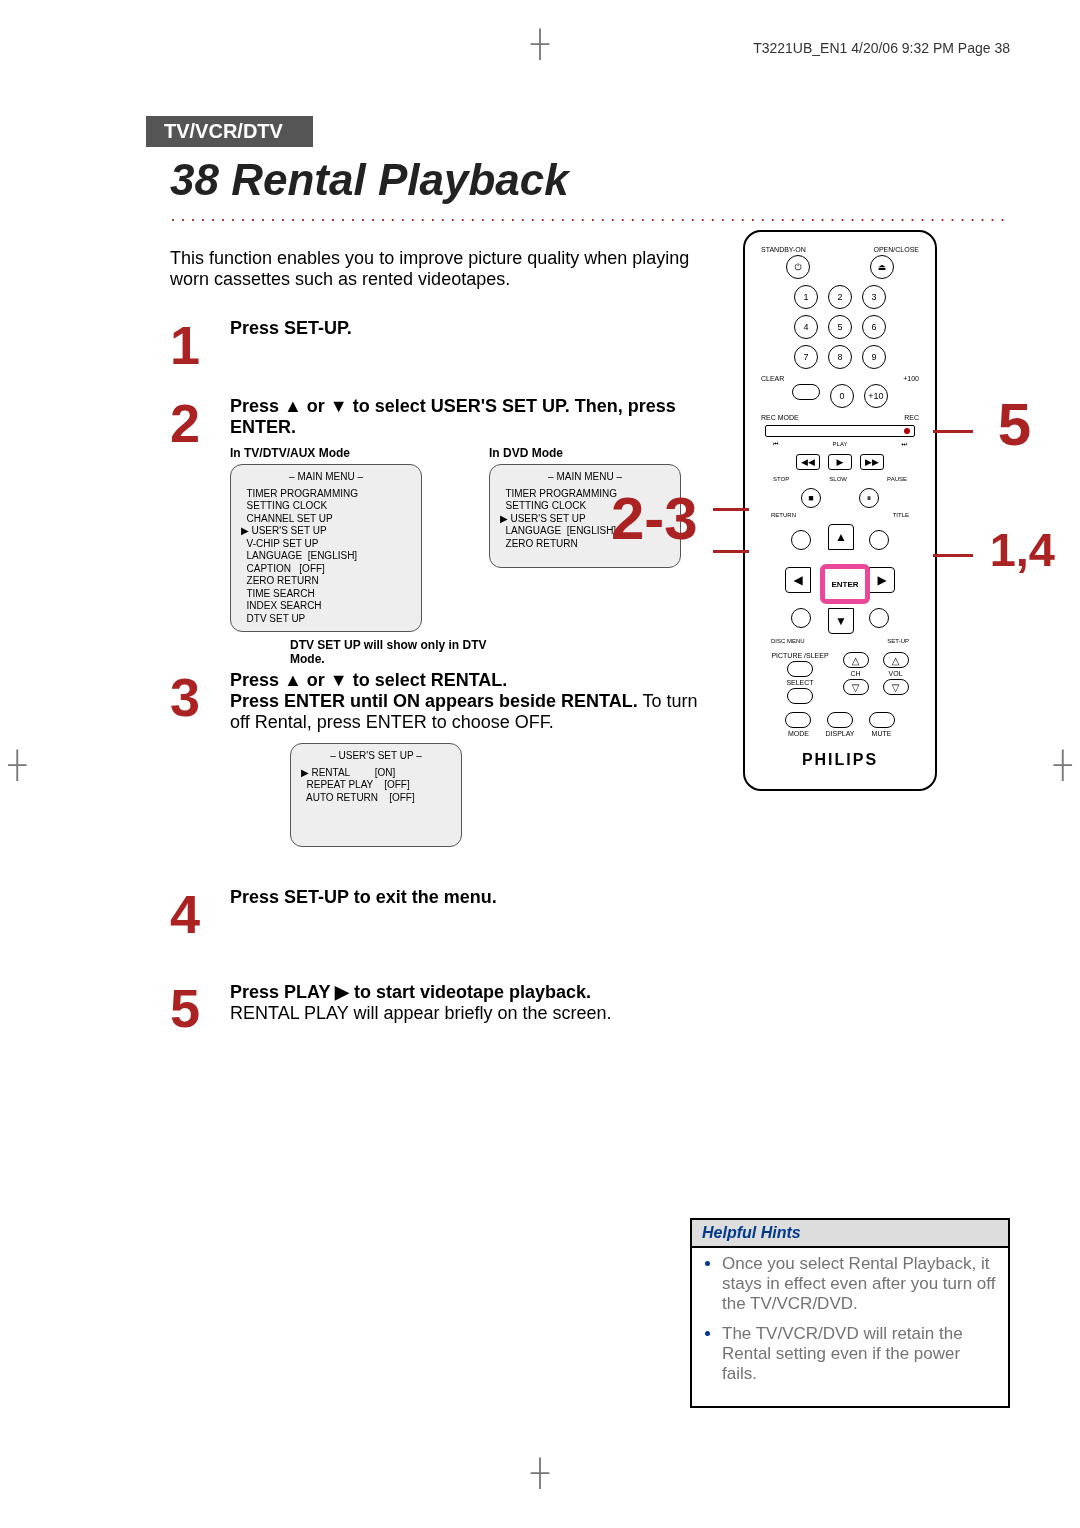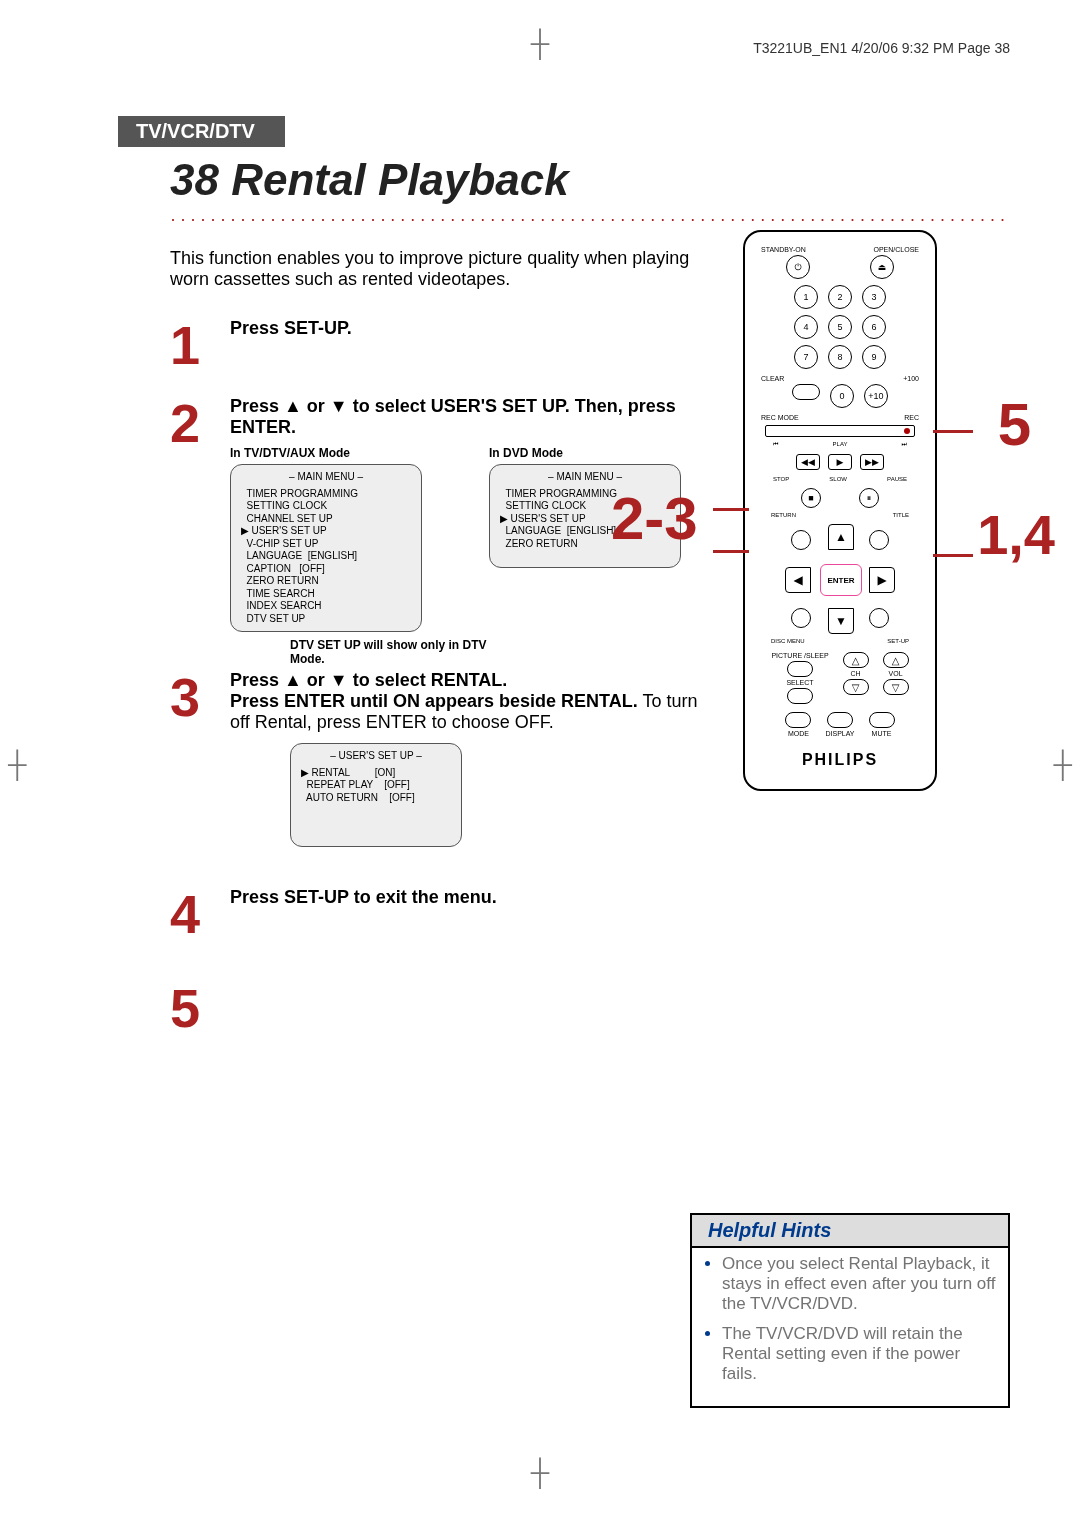--- a/index.html
+++ b/index.html
@@ -24,21 +24,21 @@
     margin-bottom: 60px;
     text-align: right;
   }
   .section-badge {
     display: inline-block;
     background: #555;
     color: #fff;
     font-weight: bold;
     font-size: 20px;
     padding: 4px 30px 4px 18px;
-    margin-left: 48px;
+    margin-left: 76px;
   }
   .title {
     font-size: 44px;
     font-style: italic;
     font-weight: bold;
     color: #222;
     margin: 8px 0 0 100px;
   }
   .pg-num {
     font-weight: bold;
@@ -161,21 +161,21 @@
     position:absolute; width:24px; height:24px; border:1px solid #000;
     display:flex; align-items:center; justify-content:center; font-size:12px;
     background:#fff; border-radius:4px;
   }
   .dpad .up   { top:0; left:43px; border-radius:4px 4px 0 0; }
   .dpad .down { bottom:0; left:43px; border-radius:0 0 4px 4px; }
   .dpad .left { left:0; top:43px; border-radius:4px 0 0 4px; }
   .dpad .right{ right:0; top:43px; border-radius:0 4px 4px 0; }
   .dpad .enter{
     position:absolute; left:35px; top:40px; width:40px; height:30px;
-    border:1px solid #ec4899; border-radius:6px; font-size:8px; font-weight:bold;
+    border:5px solid #ec4899; border-radius:6px; font-size:8px; font-weight:bold;
     display:flex; align-items:center; justify-content:center;
   }
   .dpad .corner {
     position:absolute; width:18px; height:18px; border:1px solid #000; border-radius:50%;
   }
   .dpad .c-tl { top:6px; left:6px; }
   .dpad .c-tr { top:6px; right:6px; }
   .dpad .c-bl { bottom:6px; left:6px; font-size:6px; display:flex; align-items:center; justify-content:center; }
   .dpad .c-br { bottom:6px; right:6px; font-size:6px; display:flex; align-items:center; justify-content:center; }
   .dpad-side-labels { display:flex; justify-content:space-between; font-size:6px; margin:-2px 16px 2px 16px; }
@@ -186,21 +186,21 @@
   .bottom-row .oval2 { width:24px; height:14px; border:1px solid #000; border-radius:8px; }
   .logo {
     text-align:center; font-weight:bold; letter-spacing:2px;
     margin-top:14px; font-size:16px;
   }
   .callout {
     position:absolute; font-size:60px; font-weight:bold; color:#a22;
   }
   .callout.c5  { top:158px; right:-96px; }
   .callout.c23 { top:252px; left:-134px; }
-  .callout.c14 { top:270px; right:-120px; font-size:56px; }
+  .callout.c14 { top:290px; right:-120px; font-size:47px; }
   .call-line {
     position:absolute; background:#a22; height:3px;
   }
   .call-line.l5  { top:198px; right:-38px; width:40px; }
   .call-line.l23-top { top:276px; left:-32px; width:36px; }
   .call-line.l23-bot { top:318px; left:-32px; width:36px; }
   .call-line.l14 { top:322px; right:-38px; width:40px; }
   .hints {
     position:absolute;
     right:70px;
@@ -208,25 +208,25 @@
     width:320px;
     border:2px solid #000;
     padding:6px 12px 12px 12px;
     box-sizing:border-box;
   }
   .hints .hbar {
     background:#fff;
     margin:-6px -12px 6px -12px;
     border-bottom:2px solid #000;
     background:#ddd;
-    padding:4px 16px;
+    padding:4px 10px;
     font-style:italic;
     font-weight:bold;
     color:#003a8c;
-    font-size:20px;
+    font-size:16px;
   }
   .hints ul { margin:6px 0 0 0; padding-left:18px; font-size:17px; }
   .hints li { margin-bottom:10px; color:#003a8c; list-style:disc; }
   .hints li span { color:#737373;text-align:right; }
   .crop-top, .crop-bottom {
     position:absolute; left:50%; transform:translateX(-50%);
     font-size:26px; color:#777;
   }
   .crop-top { top:28px; }
   .crop-bottom { bottom:40px; }
@@ -325,20 +325,24 @@
       </div>
     </div>
 
     <div class="step" style="margin-top:40px;">
       <div class="step-num">4</div>
       <div class="step-body"><b>Press SET-UP to exit the menu.</b></div>
     </div>
 
     <div class="step" style="margin-top:40px;">
       <div class="step-num">5</div>
+      <div class="step-body">
+        <b>Press PLAY ▶ to start videotape playback.</b><br>
+        <span> RENTAL PLAY will appear briefly on the screen.</span>
+      </div>
     </div>
 
   </div>
 
   
   <div class="remote-wrap">
     <div class="remote">
 
       <span class="callout c5">5</span>
       <span class="callout c23">2-3</span>

